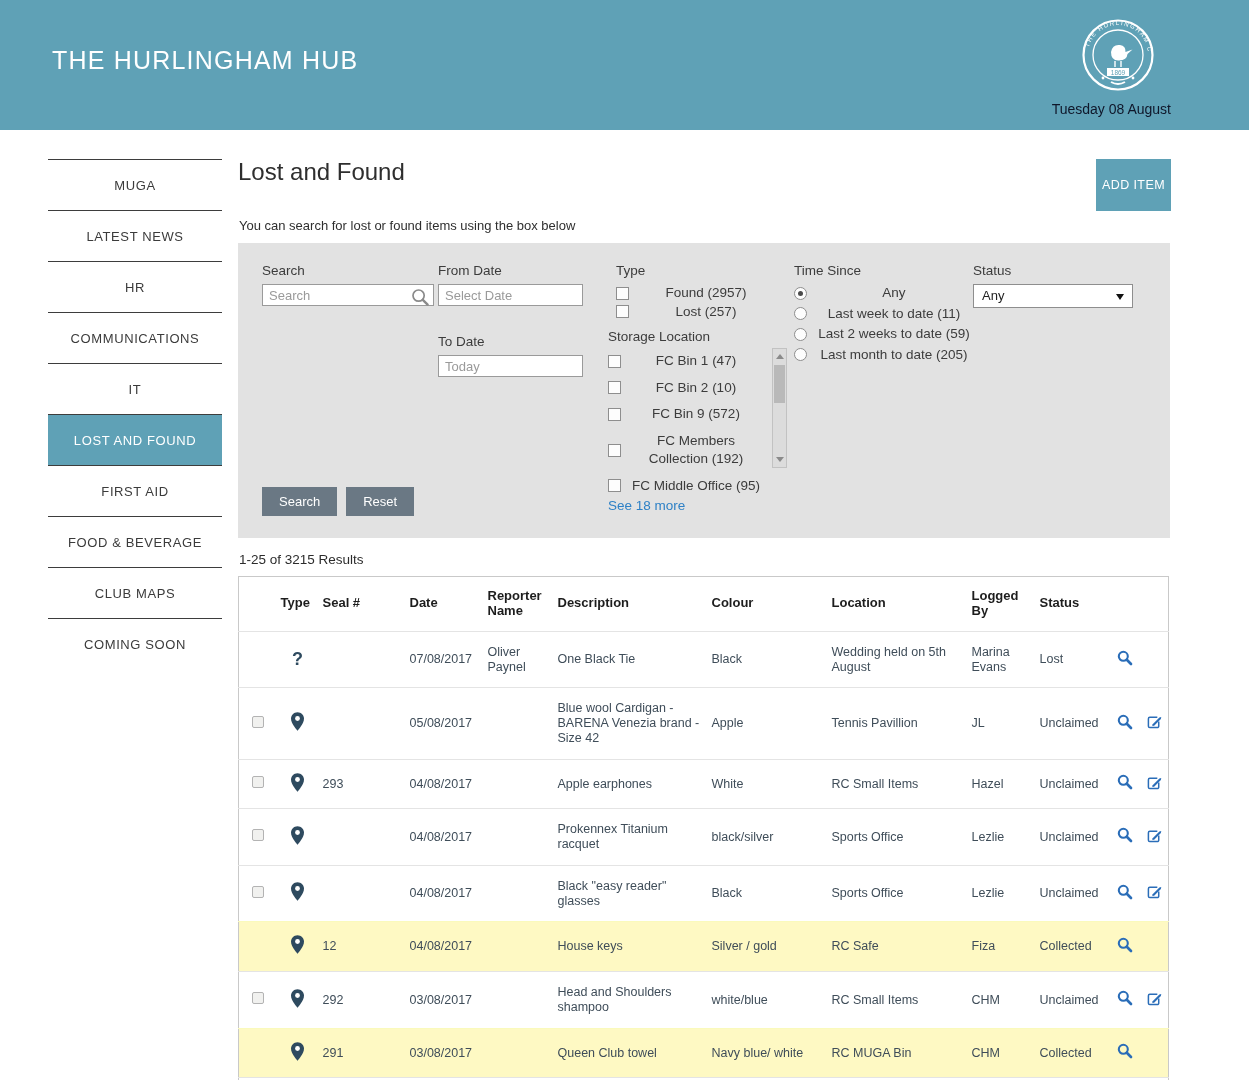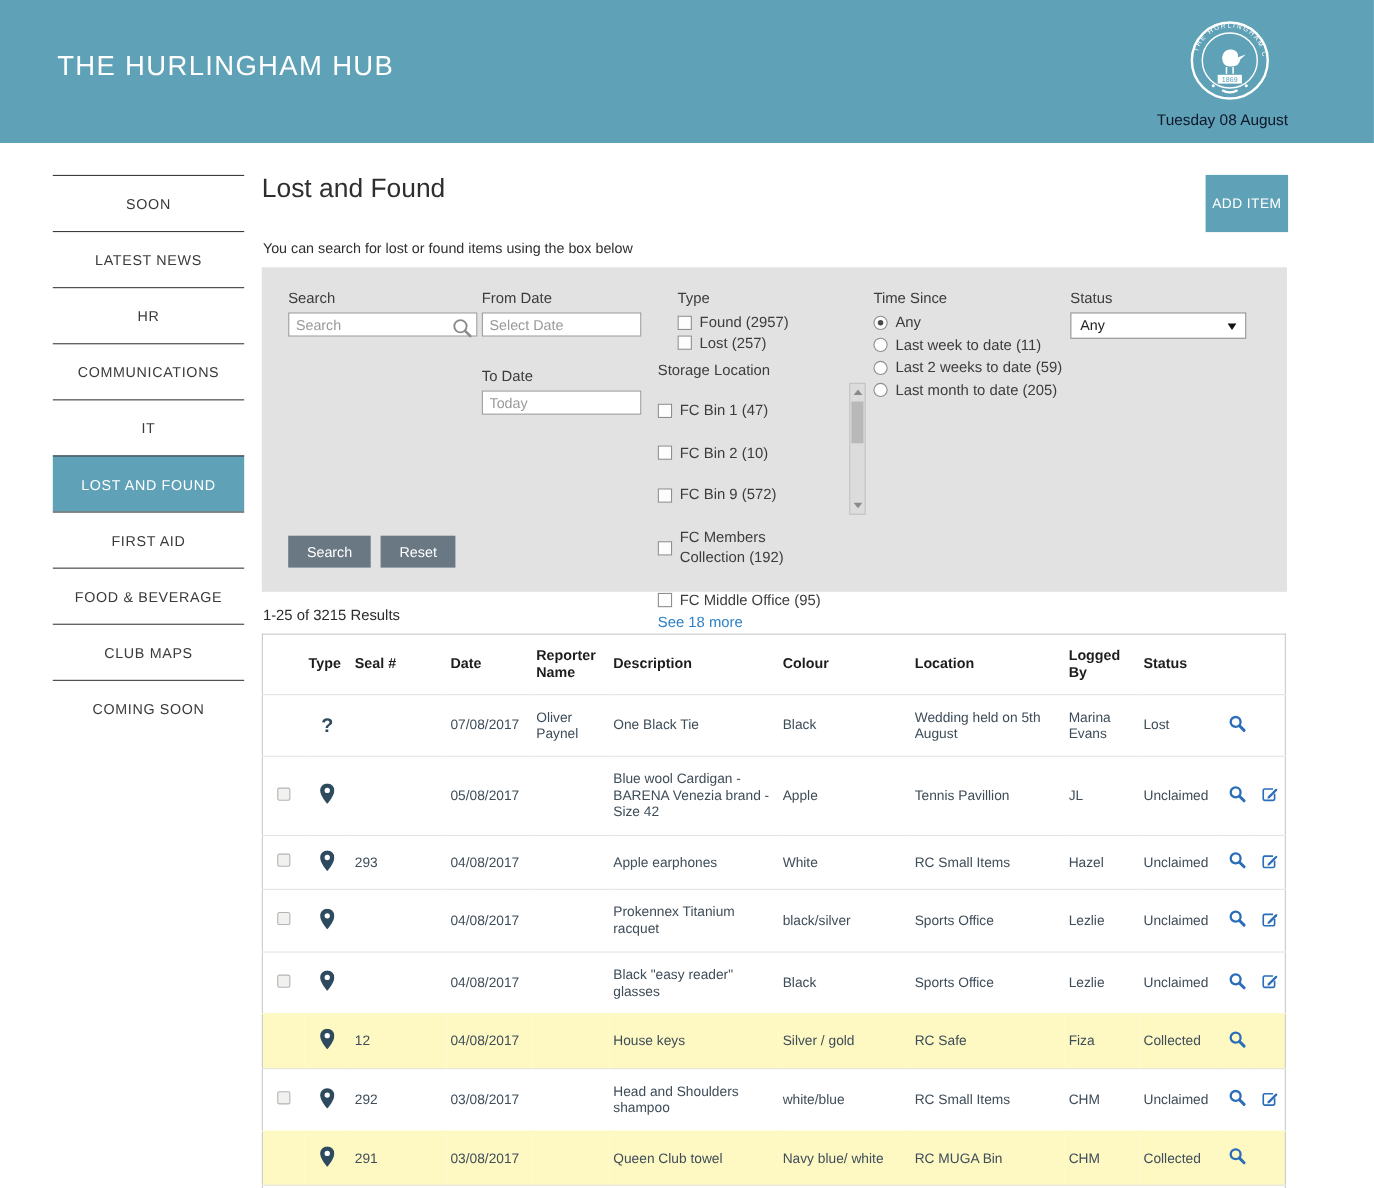--- a/index.html
+++ b/index.html
@@ -32,27 +32,27 @@
   .f-input { width:100%; height:22px; border:1px solid #9a9a9a; background:#fff; font-family:inherit;
              font-size:13px; color:#333; padding:0 6px; }
   .f-input::placeholder { color:#9a9a9a; }
   .g-search { position:absolute; left:24px; top:20px; width:172px; }
   .search-wrap { position:relative; }
   .search-wrap svg { position:absolute; right:4px; top:2px; }
   .g-dates  { position:absolute; left:200px; top:20px; width:145px; }
   .g-dates .to-label { margin-top:28px; }
   .g-type   { position:absolute; left:378px; top:20px; width:160px; }
   .opt-row { display:flex; align-items:center; gap:7px; font-size:13.5px; color:#3c3c3c; line-height:18.5px; cursor:pointer; }
-  .opt-row .txt { flex:1; }
+  .opt-row .txt { flex:1;text-align:center; }
   .cb { width:13px; height:13px; flex:0 0 13px; border:1px solid #8e8e8e; background:#fdfdfd; display:inline-block; }
   .radio { width:13px; height:13px; flex:0 0 13px; border:1px solid #8e8e8e; background:#fdfdfd; border-radius:50%;
            display:inline-flex; align-items:center; justify-content:center; }
   .radio.sel::after { content:""; width:5px; height:5px; border-radius:50%; background:#4a4a4a; }
-  .g-storage { position:absolute; left:360px; top:86px; width:156px; }
-  .g-storage .opt-row { margin-top:20px; }
+  .g-storage { position:absolute; left:370px; top:86px; width:156px; }
+  .g-storage .opt-row { margin-top:8px; }
   .see-more { font-size:13.5px; color:#2e81c6; margin-top:3px; display:inline-block; cursor:pointer; text-decoration:none; }
   
   .sb { position:absolute; left:534px; top:105px; width:15px; height:120px; background:#dcdcdc; border:1px solid #c2c2c2; }
   .sb-btn { height:15px; display:flex; align-items:center; justify-content:center; }
   .sb-up::after { content:""; border-left:4px solid transparent; border-right:4px solid transparent; border-bottom:5px solid #8a8a8a; }
   .sb-dn { position:absolute; bottom:0; left:0; right:0; }
   .sb-dn::after { content:""; border-left:4px solid transparent; border-right:4px solid transparent; border-top:5px solid #8a8a8a; }
   .sb-thumb { position:absolute; top:16px; left:1px; width:11px; height:38px; background:#b9b9b9; }
   .g-time   { position:absolute; left:556px; top:20px; width:180px; }
   .g-time .opt-row { margin-top:2px; }
@@ -101,21 +101,21 @@
         <text x="37" y="56.5" font-size="6.5" fill="#5fa1b6" text-anchor="middle">1869</text>
         <circle cx="22" cy="60" r="1.4" fill="#fff"></circle>
           <circle cx="52" cy="60" r="1.4" fill="#fff"></circle>
         <path d="M30 64 q7 4 14 0" fill="none" stroke="#fff" stroke-width="2"></path>
       </svg>
     </div>
     <div class="hdr-date">Tuesday 08 August</div>
   </div>
 
   <nav class="sidebar" id="sidebar">
-      <div class="nav-item">SOON</div>
+      <div class="nav-item">MUGA</div>
       <div class="nav-item">LATEST NEWS</div>
       <div class="nav-item">HR</div>
       <div class="nav-item">COMMUNICATIONS</div>
       <div class="nav-item">IT</div>
       <div class="nav-item active">LOST AND FOUND</div>
       <div class="nav-item">FIRST AID</div>
       <div class="nav-item">FOOD &amp; BEVERAGE</div>
       <div class="nav-item">CLUB MAPS</div>
       <div class="nav-item">COMING SOON</div>
     </nav>

